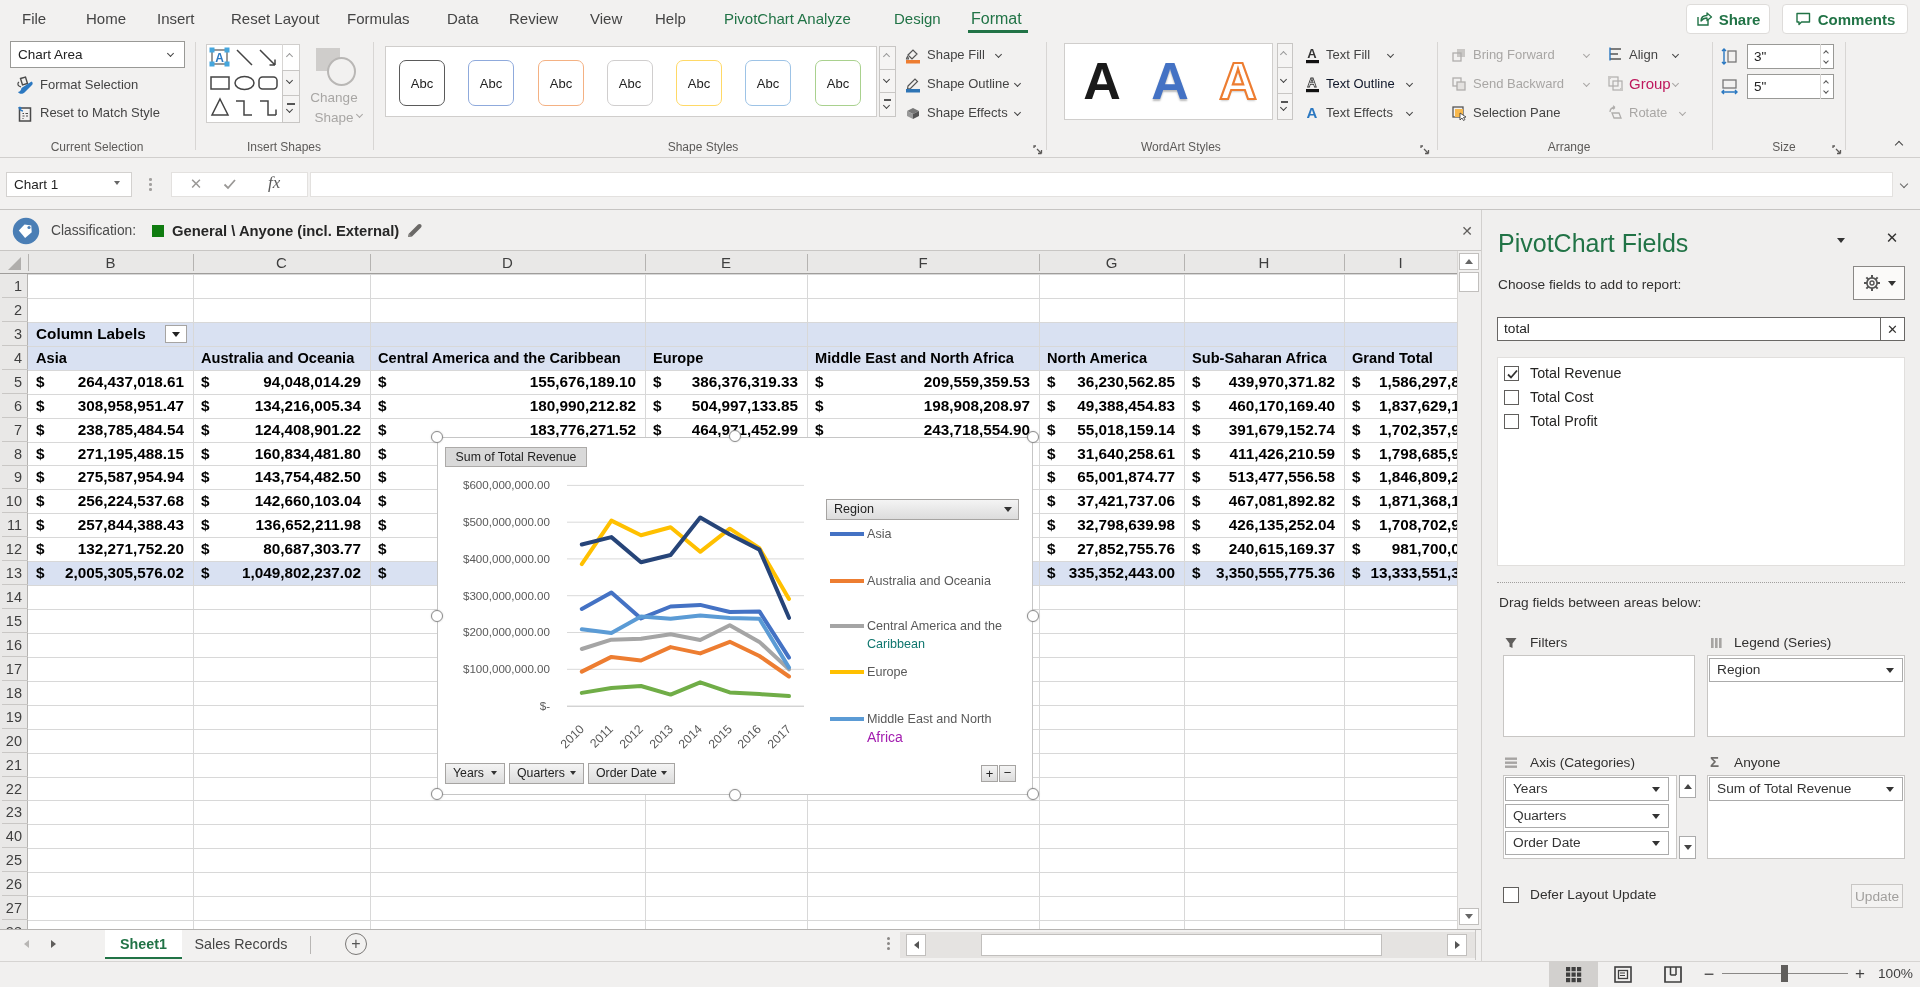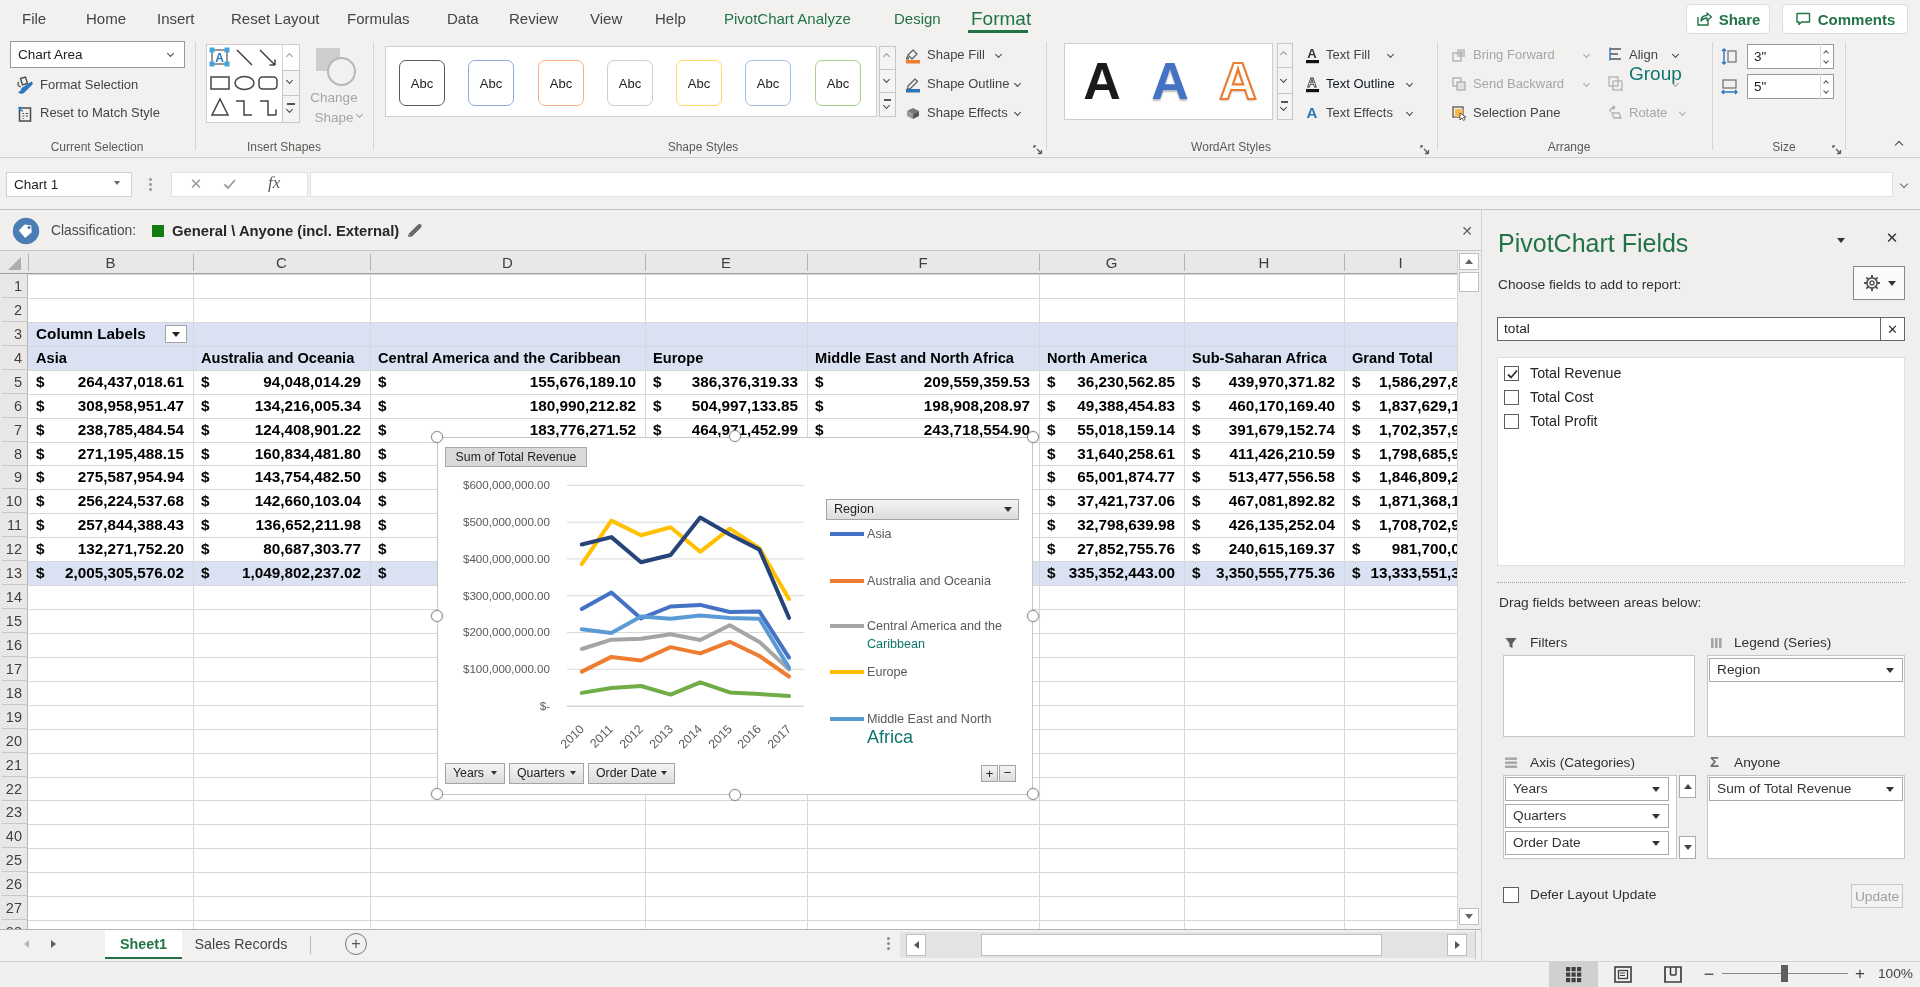--- a/index.html
+++ b/index.html
@@ -17,40 +17,40 @@
 <div class="ab" style="left:86px;top:8px;height:22px;line-height:22px;font-size:15px;color:#444">Home</div>
 <div class="ab" style="left:157px;top:8px;height:22px;line-height:22px;font-size:15px;color:#444">Insert</div>
 <div class="ab" style="left:231px;top:8px;height:22px;line-height:22px;font-size:15px;color:#444">Reset Layout</div>
 <div class="ab" style="left:347px;top:8px;height:22px;line-height:22px;font-size:15px;color:#444">Formulas</div>
 <div class="ab" style="left:447px;top:8px;height:22px;line-height:22px;font-size:15px;color:#444">Data</div>
 <div class="ab" style="left:509px;top:8px;height:22px;line-height:22px;font-size:15px;color:#444">Review</div>
 <div class="ab" style="left:590px;top:8px;height:22px;line-height:22px;font-size:15px;color:#444">View</div>
 <div class="ab" style="left:655px;top:8px;height:22px;line-height:22px;font-size:15px;color:#444">Help</div>
 <div class="ab" style="left:724px;top:8px;height:22px;line-height:22px;font-size:15px;color:#217346">PivotChart Analyze</div>
 <div class="ab" style="left:894px;top:8px;height:22px;line-height:22px;font-size:15px;color:#217346">Design</div>
-<div class="ab" style="left:971px;top:8px;height:22px;line-height:22px;font-size:19px;color:#217346">Format</div>
+<div class="ab" style="left:971px;top:8px;height:22px;line-height:22px;font-size:16px;color:#217346">Format</div>
 <div class="ab" style="left:968px;top:30px;width:60px;height:3px;background:#217346"></div>
 <div class="ab" style="left:1686px;top:4px;width:84px;height:30px;background:#fff;border:1px solid #dedcda;border-radius:4px;display:flex;align-items:center;justify-content:center;font-size:15px;font-weight:bold;color:#217346"><svg width="17" height="16" viewBox="0 0 17 16" style="margin-right:6px">
       <path d="M2 6 L2 14 L12 14 L12 9" fill="none" stroke="#217346" stroke-width="1.4"></path>
       <path d="M5 10 C5 6 8 4.5 11 4.5 L11 2 L15.5 6 L11 9.5 L11 7 C8.5 7 6.5 8 5 10 Z" fill="none" stroke="#217346" stroke-width="1.3" stroke-linejoin="round"></path>
     </svg>Share</div>
 <div class="ab" style="left:1782px;top:4px;width:126px;height:30px;background:#fff;border:1px solid #dedcda;border-radius:4px;display:flex;align-items:center;justify-content:center;font-size:15px;font-weight:bold;color:#217346"><svg width="17" height="16" viewBox="0 0 17 16" style="margin-right:6px">
       <path d="M2 2.5 L14.5 2.5 L14.5 11 L6.5 11 L4 13.5 L4 11 L2 11 Z" fill="none" stroke="#217346" stroke-width="1.4" stroke-linejoin="round"></path>
     </svg>Comments</div>
 <div class="ab" style="left:0;top:38px;width:1920px;height:120px;background:#f2f1f0;border-bottom:1px solid #d1cfcd"></div>
 <div class="ab" style="left:195px;top:42px;width:1px;height:108px;background:#d8d6d4"></div>
 <div class="ab" style="left:373px;top:42px;width:1px;height:108px;background:#d8d6d4"></div>
 <div class="ab" style="left:1046px;top:42px;width:1px;height:108px;background:#d8d6d4"></div>
 <div class="ab" style="left:1437px;top:42px;width:1px;height:108px;background:#d8d6d4"></div>
 <div class="ab" style="left:1712px;top:42px;width:1px;height:108px;background:#d8d6d4"></div>
 <div class="ab" style="left:1845px;top:42px;width:1px;height:108px;background:#d8d6d4"></div>
 <div class="ab" style="left:7px;top:140px;width:180px;text-align:center;font-size:12px;color:#5c5a58">Current Selection</div>
 <div class="ab" style="left:194px;top:140px;width:180px;text-align:center;font-size:12px;color:#5c5a58">Insert Shapes</div>
 <div class="ab" style="left:613px;top:140px;width:180px;text-align:center;font-size:12px;color:#5c5a58">Shape Styles</div>
-<div class="ab" style="left:1141px;top:140px;width:180px;text-align:center;font-size:12px;color:#5c5a58">WordArt Styles</div>
+<div class="ab" style="left:1141px;top:140px;width:180px;font-size:12px;color:#5c5a58">WordArt Styles</div>
 <div class="ab" style="left:1479px;top:140px;width:180px;text-align:center;font-size:12px;color:#5c5a58">Arrange</div>
 <div class="ab" style="left:1694px;top:140px;width:180px;text-align:center;font-size:12px;color:#5c5a58">Size</div>
 <div class="ab" style="left:1033px;top:141px;width:10px;height:10px"><svg width="10" height="10" viewBox="0 0 10 10">
       <path d="M1 3 L1 1 L3 1 M4 4 L8.5 8.5 M8.5 8.5 L8.5 5 M8.5 8.5 L5 8.5" stroke="#5c5a58" stroke-width="1.3" fill="none"></path>
     </svg></div>
 <div class="ab" style="left:1420px;top:141px;width:10px;height:10px"><svg width="10" height="10" viewBox="0 0 10 10">
       <path d="M1 3 L1 1 L3 1 M4 4 L8.5 8.5 M8.5 8.5 L8.5 5 M8.5 8.5 L5 8.5" stroke="#5c5a58" stroke-width="1.3" fill="none"></path>
     </svg></div>
 <div class="ab" style="left:1832px;top:141px;width:10px;height:10px"><svg width="10" height="10" viewBox="0 0 10 10">
       <path d="M1 3 L1 1 L3 1 M4 4 L8.5 8.5 M8.5 8.5 L8.5 5 M8.5 8.5 L5 8.5" stroke="#5c5a58" stroke-width="1.3" fill="none"></path>
@@ -226,21 +226,21 @@
 <div class="ab" style="left:1629px;top:46px;height:18px;line-height:18px;font-size:13px;color:#444">Align</div>
 <div class="ab" style="left:1673px;top:52px">
     <div class="chev" style="width:5px;height:5px;border-color:#444"></div>
   </div>
 <div class="ab" style="left:1607px;top:75px;width:17px;height:17px"><svg width="17" height="17" viewBox="0 0 17 17">
       <rect x="2" y="2" width="9" height="9" fill="none" stroke="#b0aeac" stroke-width="1.2"></rect>
       <rect x="6" y="6" width="9" height="9" fill="none" stroke="#b0aeac" stroke-width="1.2"></rect>
       <rect x="1" y="1" width="3" height="3" fill="#c9c7c5"></rect>
       <rect x="13" y="13" width="3" height="3" fill="#c9c7c5"></rect>
     </svg></div>
-<div class="ab" style="left:1629px;top:65px;height:18px;line-height:18px;font-size:19px;color:#0f766e">Group</div>
+<div class="ab" style="left:1629px;top:75px;height:18px;line-height:18px;font-size:15px;color:#be185d">Group</div>
 <div class="ab" style="left:1673px;top:81px">
     <div class="chev" style="width:5px;height:5px;border-color:#a8a6a4"></div>
   </div>
 <div class="ab" style="left:1607px;top:104px;width:17px;height:17px"><svg width="17" height="17" viewBox="0 0 17 17">
       <path d="M3 8 C3 5 5 3.5 8 3.5 M8 3.5 L6 1.8 M8 3.5 L6 5.3" fill="none" stroke="#b0aeac" stroke-width="1.3"></path>
       <path d="M5 9 L12 9 L14 14 L7 14 Z" fill="none" stroke="#b0aeac" stroke-width="1.3"></path>
     </svg></div>
 <div class="ab" style="left:1629px;top:104px;height:18px;line-height:18px;font-size:13px;color:#a8a6a4">Rotate</div>
 <div class="ab" style="left:1680px;top:110px">
     <div class="chev" style="width:5px;height:5px;border-color:#a8a6a4"></div>
@@ -912,21 +912,21 @@
     <div class="ab" style="left:429px;top:87px;height:18px;line-height:18px;font-size:12.6px;color:#595959">Asia</div>
     <div class="ab" style="left:392px;top:141px;width:34px;height:4px;background:#ed7d31"></div>
     <div class="ab" style="left:429px;top:134px;height:18px;line-height:18px;font-size:12.6px;color:#595959">Australia and Oceania</div>
     <div class="ab" style="left:392px;top:186px;width:34px;height:4px;background:#a5a5a5"></div>
     <div class="ab" style="left:429px;top:179px;height:18px;line-height:18px;font-size:12.6px;color:#595959">Central America and the</div>
     <div class="ab" style="left:429px;top:197px;height:18px;line-height:18px;font-size:12.6px;color:#0f766e">Caribbean</div>
     <div class="ab" style="left:392px;top:232px;width:34px;height:4px;background:#ffc000"></div>
     <div class="ab" style="left:429px;top:225px;height:18px;line-height:18px;font-size:12.6px;color:#595959">Europe</div>
     <div class="ab" style="left:392px;top:279px;width:34px;height:4px;background:#5b9bd5"></div>
     <div class="ab" style="left:429px;top:272px;height:18px;line-height:18px;font-size:12.6px;color:#595959">Middle East and North</div>
-    <div class="ab" style="left:429px;top:290px;height:18px;line-height:18px;font-size:18px;color:#0f766e">Africa</div>
+    <div class="ab" style="left:429px;top:290px;height:18px;line-height:18px;font-size:14px;color:#a21caf">Africa</div>
     <div class="ab" style="left:7px;top:325px;width:60px;height:21px;background:linear-gradient(#f4f4f4,#dcdcdc);border:1px solid #a6a4a2"></div>
     <div class="ab" style="left:15px;top:325px;height:21px;line-height:21px;font-size:12.3px;color:#222">Years</div>
     <div class="ab" style="left:53px;top:333px">
       <div class="td" style="border-top-color:#333;border-left-width:3.5px;border-right-width:3.5px;border-top-width:4.5px"></div>
     </div>
     <div class="ab" style="left:71px;top:325px;width:75px;height:21px;background:linear-gradient(#f4f4f4,#dcdcdc);border:1px solid #a6a4a2"></div>
     <div class="ab" style="left:79px;top:325px;height:21px;line-height:21px;font-size:12.3px;color:#222">Quarters</div>
     <div class="ab" style="left:132px;top:333px">
       <div class="td" style="border-top-color:#333;border-left-width:3.5px;border-right-width:3.5px;border-top-width:4.5px"></div>
     </div>

